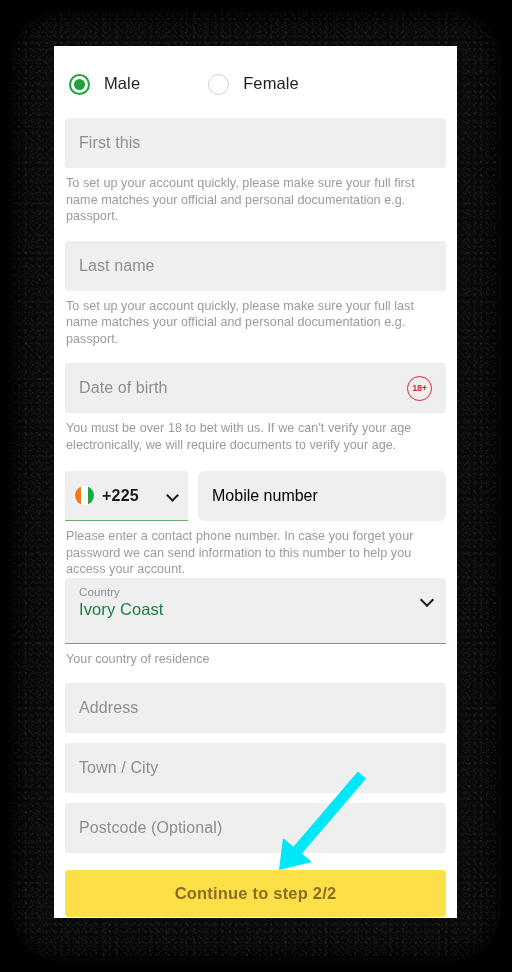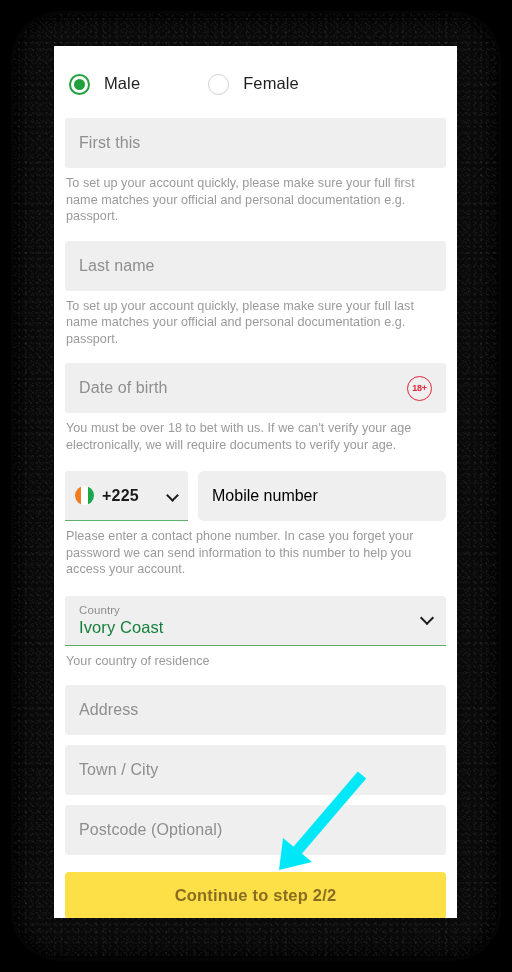--- a/index.html
+++ b/index.html
@@ -220,27 +220,26 @@
     border-radius: 6px;
     display: flex;
     align-items: center;
     padding: 0 14px;
     box-sizing: border-box;
   }
 
   
   .country-select {
     position: relative;
-    height: 50px;
+    height: 66px;
     background: #efefef;
     border-bottom: 1.6px solid #5fae6b;
     border-radius: 3px 3px 0 0;
     padding: 7px 14px 0 14px;
     box-sizing: border-box;
-    margin-top: 18px;
     cursor: pointer;
   }
   .country-label {
     font-size: 11.5px;
     color: #8e8e8e;
     line-height: 14px;
     letter-spacing: .1px;
   }
   .country-value {
     font-size: 16.5px;

